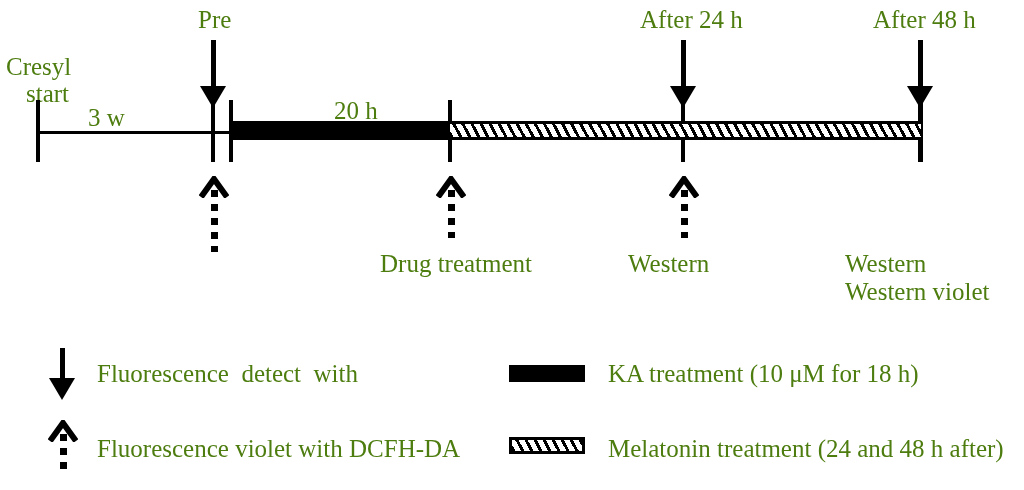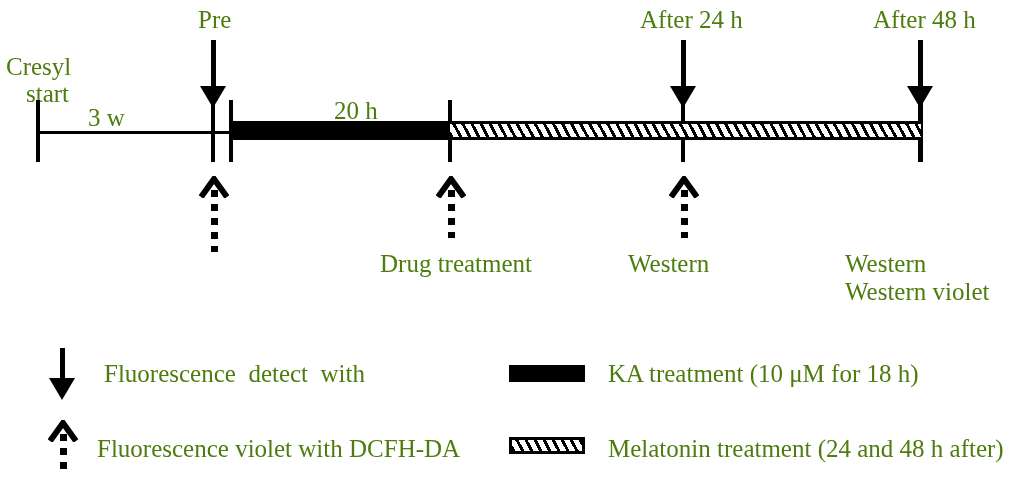--- a/index.html
+++ b/index.html
@@ -102,21 +102,21 @@
 
   <div class="txt" style="left:628px;top:250px;font-size:25px;">Western</div>
 
   <div class="txt" style="left:845px;top:250px;font-size:25px;">Western</div>
   <div class="txt" style="left:845px;top:278px;font-size:25px;">Western violet</div>
 
   <div class="arrow-down" style="left:48px;top:348px;width:28px;height:52px;">
     <div class="shaft" style="height:33px;"></div>
     <div class="head"></div>
   </div>
-  <div class="txt" style="left:104px;top:360px;font-size:25px;">Fluorescence  detect  with</div>
+  <div class="txt" style="left:97px;top:360px;font-size:25px;">Fluorescence  detect  with</div>
 
   <div class="arrow-up" style="left:48px;top:420px;width:30px;height:56px;">
     <svg class="chev" viewBox="0 0 30 22">
       <path d="M2 21 L15 3 L28 21" fill="none" stroke="#000" stroke-width="6" stroke-linecap="butt"></path>
     </svg>
     <div class="dots" style="top:14px;height:42px;"></div>
   </div>
   <div class="txt" style="left:97px;top:435px;font-size:25px;">Fluorescence violet with DCFH-DA</div>
 
   <div class="lg-sw-solid" style="left:509px;top:365px;width:76px;height:17px;"></div>

